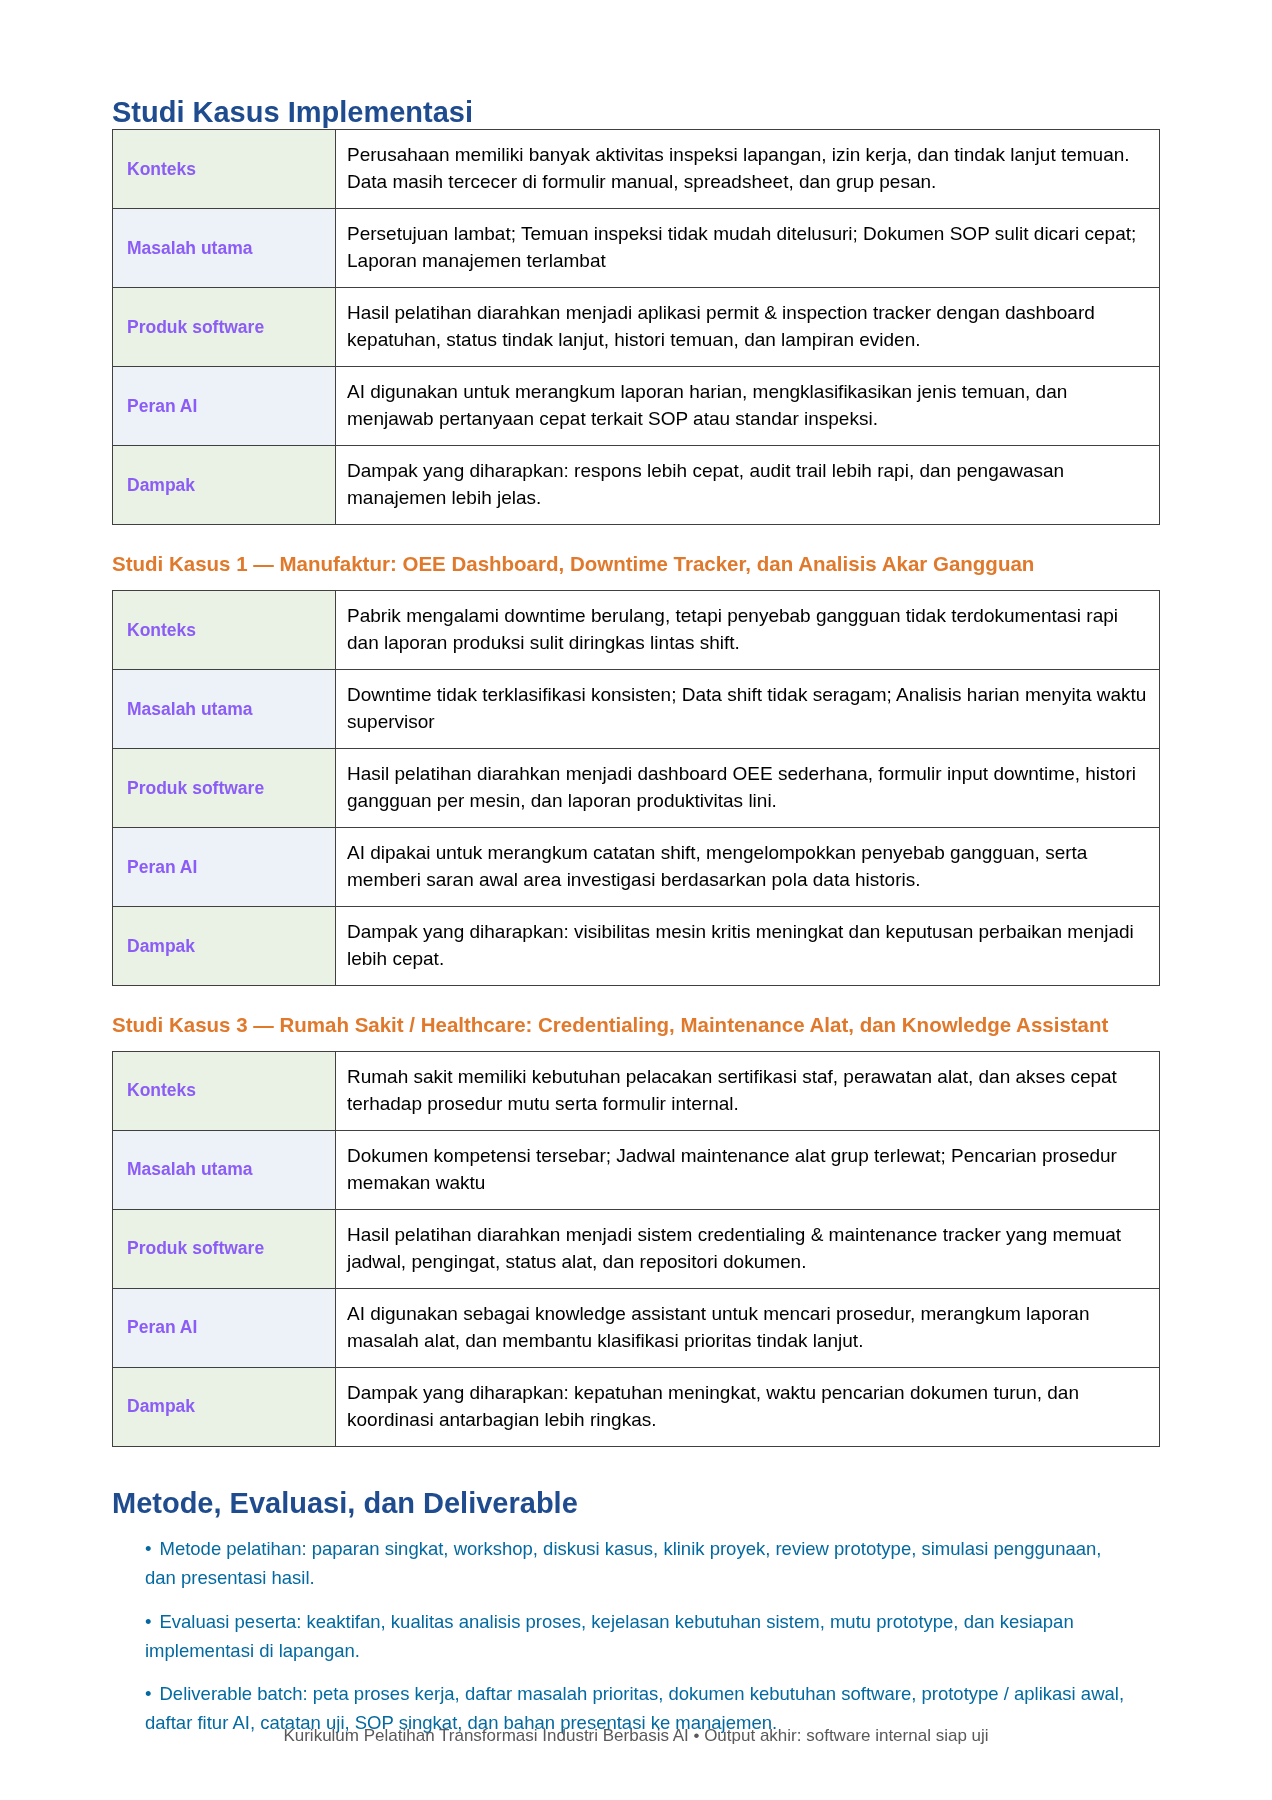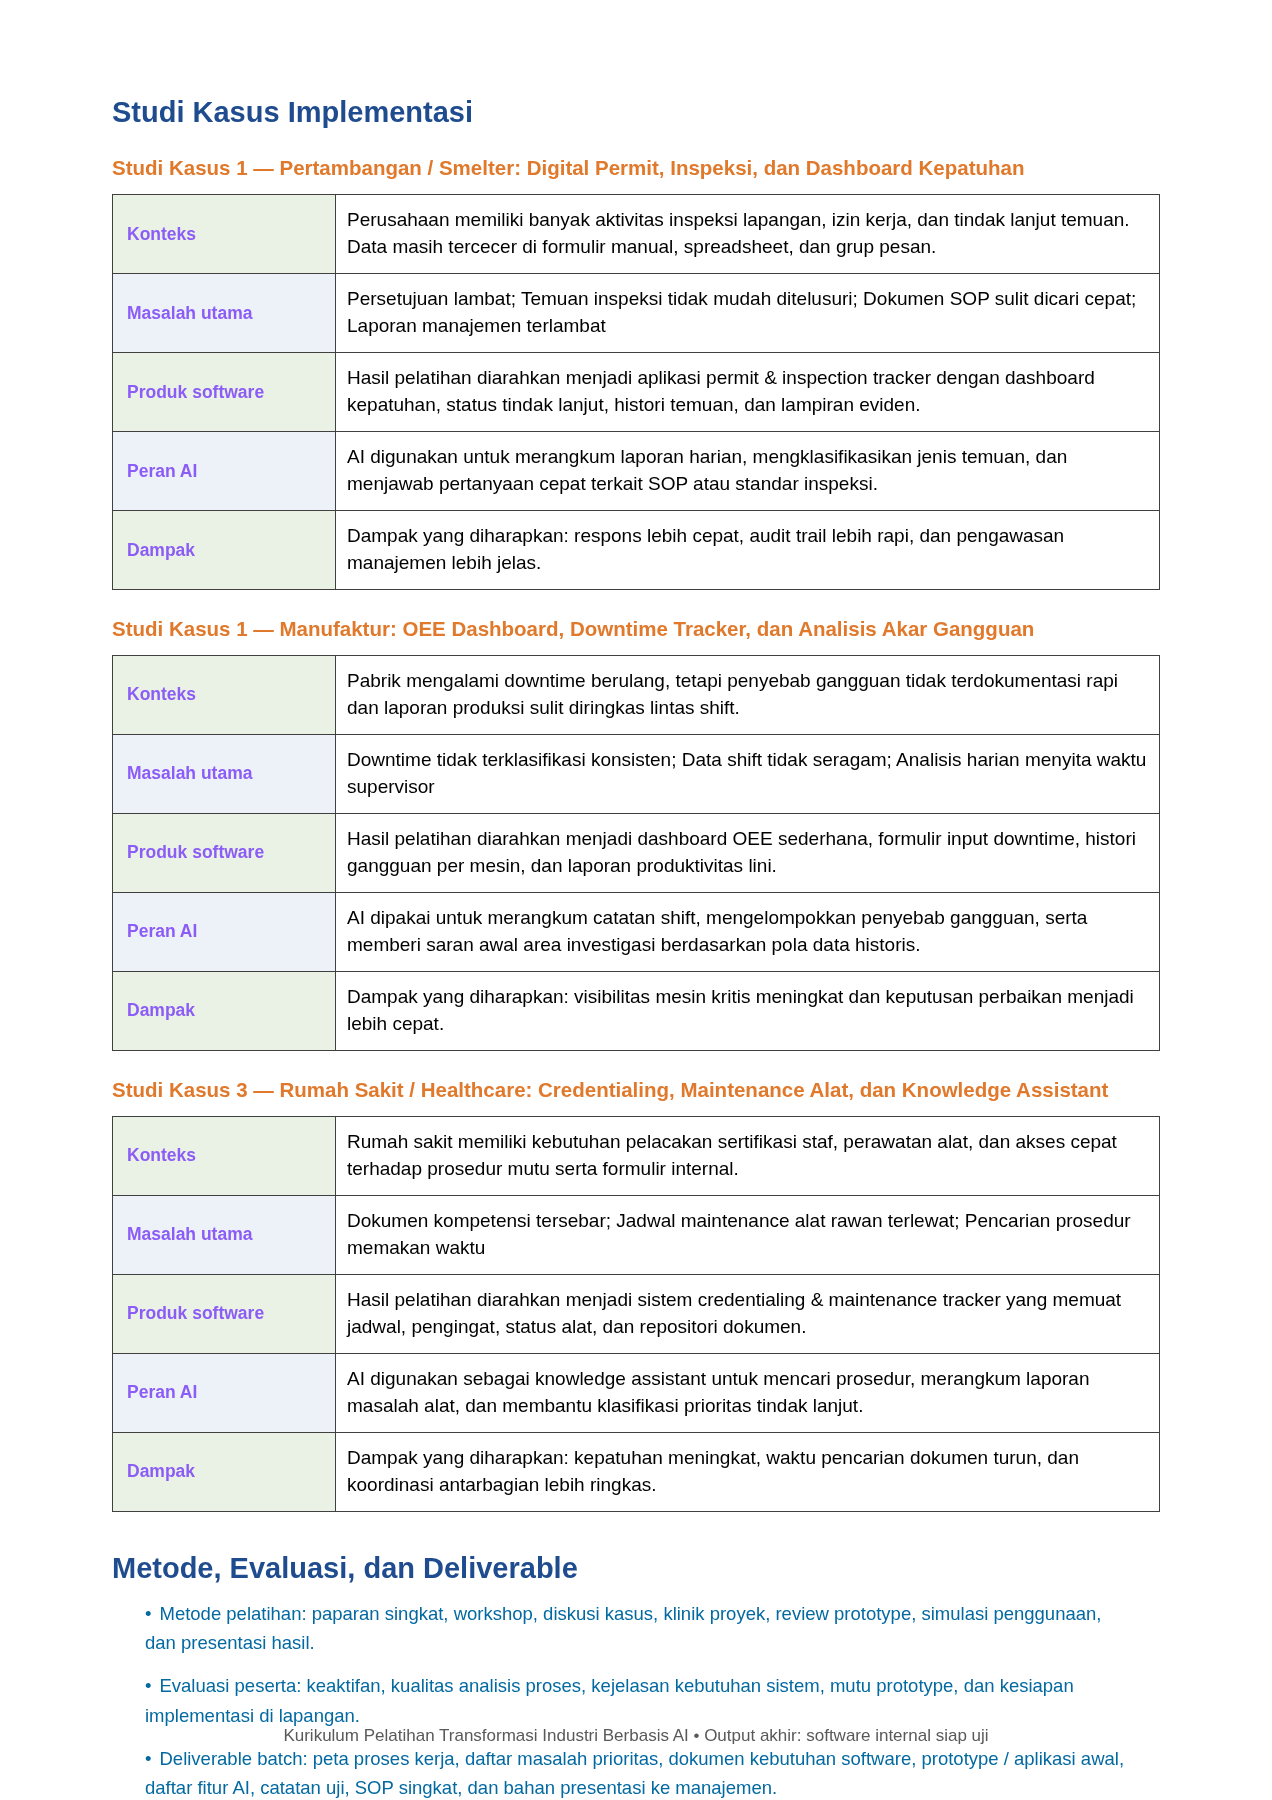--- a/index.html
+++ b/index.html
@@ -87,21 +87,20 @@
 </style>
 </head>
 <body>
 
 <div class="page">
   <div class="content">
 
     <h1 class="page-title">Studi Kasus Implementasi</h1>
 
     <section>
-      <h2 class="case-heading">Studi Kasus 1 — Pertambangan / Smelter: Digital Permit, Inspeksi, dan Dashboard Kepatuhan</h2>
       <table class="case-table">
         <tbody>
           <tr>
             <td class="label-cell">Konteks</td>
             <td class="value-cell">Perusahaan memiliki banyak aktivitas inspeksi lapangan, izin kerja, dan tindak lanjut temuan. Data masih tercecer di formulir manual, spreadsheet, dan grup pesan.</td>
           </tr>
           <tr>
             <td class="label-cell">Masalah utama</td>
             <td class="value-cell">Persetujuan lambat; Temuan inspeksi tidak mudah ditelusuri; Dokumen SOP sulit dicari cepat; Laporan manajemen terlambat</td>
           </tr>
@@ -152,21 +151,21 @@
     <section>
       <h2 class="case-heading">Studi Kasus 3 — Rumah Sakit / Healthcare: Credentialing, Maintenance Alat, dan Knowledge Assistant</h2>
       <table class="case-table">
         <tbody>
           <tr>
             <td class="label-cell">Konteks</td>
             <td class="value-cell">Rumah sakit memiliki kebutuhan pelacakan sertifikasi staf, perawatan alat, dan akses cepat terhadap prosedur mutu serta formulir internal.</td>
           </tr>
           <tr>
             <td class="label-cell">Masalah utama</td>
-            <td class="value-cell">Dokumen kompetensi tersebar; Jadwal maintenance alat rawan terlewat; Pencarian prosedur memakan waktu</td>
+            <td class="value-cell">Dokumen kompetensi tersebar; Jadwal maintenance alat grup terlewat; Pencarian prosedur memakan waktu</td>
           </tr>
           <tr>
             <td class="label-cell">Produk software</td>
             <td class="value-cell">Hasil pelatihan diarahkan menjadi sistem credentialing &amp; maintenance tracker yang memuat jadwal, pengingat, status alat, dan repositori dokumen.</td>
           </tr>
           <tr>
             <td class="label-cell">Peran AI</td>
             <td class="value-cell">AI digunakan sebagai knowledge assistant untuk mencari prosedur, merangkum laporan masalah alat, dan membantu klasifikasi prioritas tindak lanjut.</td>
           </tr>
           <tr>

